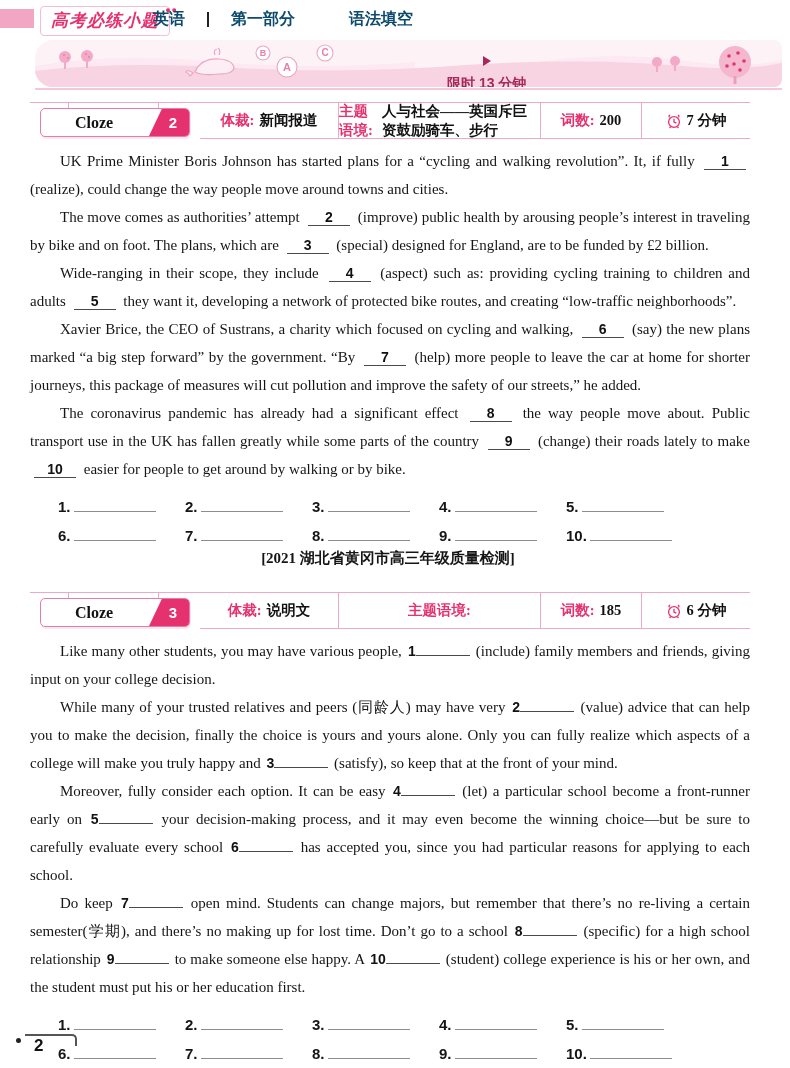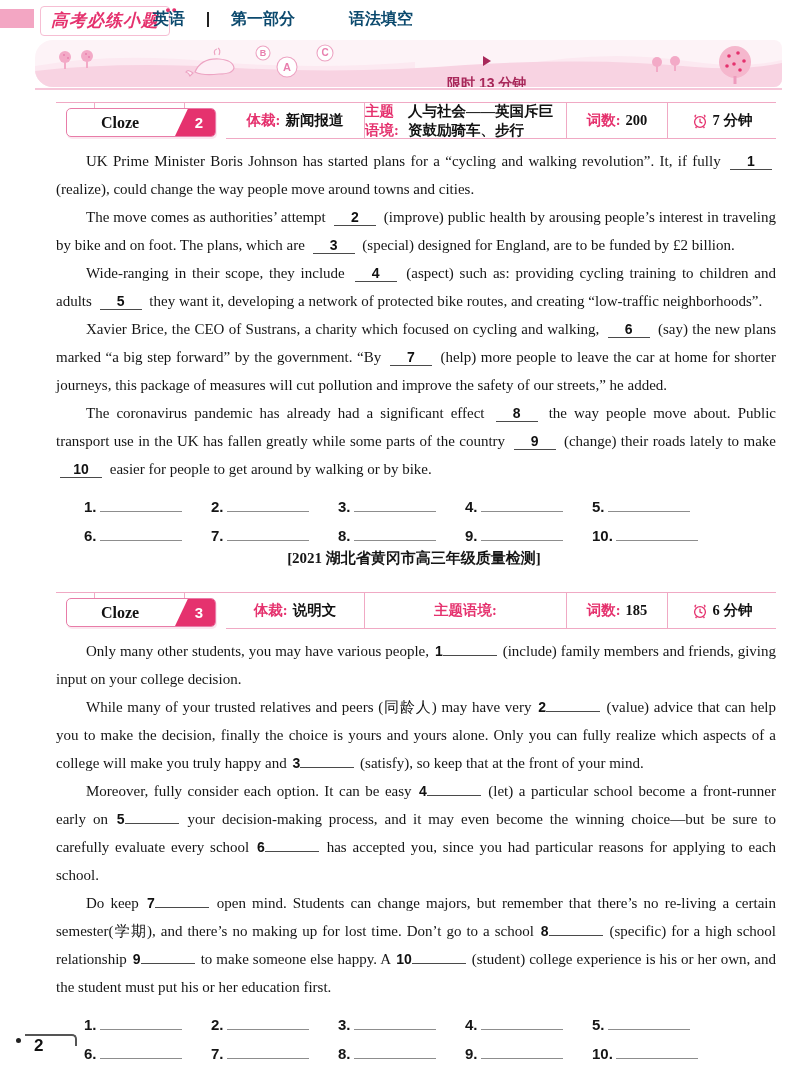--- a/index.html
+++ b/index.html
@@ -24,21 +24,21 @@
   .classic-box { position:absolute; left:303px; top:6px; background:#fff; border-radius:9px;
     padding:2px 11px 3px 11px; }
   .classic-text { color:#e5326e; font-size:21px; font-weight:bold; letter-spacing:6px;
     font-family:"Liberation Sans","DejaVu Sans",sans-serif; }
   .banner-meta { position:absolute; left:412px; top:16px; display:flex; align-items:center; gap:9px;
     color:#a8285a; font-weight:bold; font-size:14px; font-family:"Liberation Sans",sans-serif;flex-direction:column; }
   .play-icon { display:inline-block; width:0; height:0; border-left:8px solid #a8285a;
     border-top:5px solid transparent; border-bottom:5px solid transparent; }
 
   
-  .main { position:absolute; left:56px; top:100px; width:720px; }
+  .main { position:absolute; left:30px; top:100px; width:720px; }
 
   
   .cloze-bar { position:relative; height:37px; border-top:1px solid #f0a9c4; margin-top:2px; }
   .cloze-tab { position:absolute; left:10px; top:5px; width:150px; height:29px; background:#fff;
     border:1px solid #e87ca8; border-radius:5px; display:flex; align-items:center; overflow:hidden;
     box-shadow:1px 2px 0 rgba(232,124,168,.18); }
   .tab-label { flex:1; text-align:center; font-weight:bold; font-size:16px; color:#111; padding-right:2px; }
   .tab-num { width:40px; align-self:stretch; background:#e5326e; color:#fff; font-weight:bold;
     font-size:15px; font-family:"Liberation Sans",sans-serif; display:flex; align-items:center;
     justify-content:center; clip-path:polygon(32% 0,100% 0,100% 100%,0 100%); padding-left:8px; }
@@ -254,21 +254,21 @@
             <path d="M8 5.8 V9 L10.4 10.2"></path>
             <path d="M3.6 4.4 Q2.2 2.6 4.2 2 M12.4 4.4 Q13.8 2.6 11.8 2"></path>
             <path d="M4.6 13.6 L3.6 15 M11.4 13.6 L12.4 15"></path>
           </svg>
           <span class="val">6 分钟</span>
         </div>
       </div>
     </div>
 
     <div class="passage">
-        <p><span>Only many other students, you may have various people, </span><span class="blank-l"><b class="bnum">1</b><span class="bline"></span></span><span> (include) family members and friends, giving input on your college decision.</span></p>
+        <p><span>Like many other students, you may have various people, </span><span class="blank-l"><b class="bnum">1</b><span class="bline"></span></span><span> (include) family members and friends, giving input on your college decision.</span></p>
         <p><span>While many of your trusted relatives and peers (同龄人) may have very </span><span class="blank-l"><b class="bnum">2</b><span class="bline"></span></span><span> (value) advice that can help you to make the decision, finally the choice is yours and yours alone. Only you can fully realize which aspects of a college will make you truly happy and </span><span class="blank-l"><b class="bnum">3</b><span class="bline"></span></span><span> (satisfy), so keep that at the front of your mind.</span></p>
         <p><span>Moreover, fully consider each option. It can be easy </span><span class="blank-l"><b class="bnum">4</b><span class="bline"></span></span><span> (let) a particular school become a front-runner early on </span><span class="blank-l"><b class="bnum">5</b><span class="bline"></span></span><span> your decision-making process, and it may even become the winning choice—but be sure to carefully evaluate every school </span><span class="blank-l"><b class="bnum">6</b><span class="bline"></span></span><span> has accepted you, since you had particular reasons for applying to each school.</span></p>
         <p><span>Do keep </span><span class="blank-l"><b class="bnum">7</b><span class="bline"></span></span><span> open mind. Students can change majors, but remember that there’s no re-living a certain semester(学期), and there’s no making up for lost time. Don’t go to a school </span><span class="blank-l"><b class="bnum">8</b><span class="bline"></span></span><span> (specific) for a high school relationship </span><span class="blank-l"><b class="bnum">9</b><span class="bline"></span></span><span> to make someone else happy. A </span><span class="blank-l"><b class="bnum">10</b><span class="bline"></span></span><span> (student) college experience is his or her own, and the student must put his or her education first.</span></p>
       </div>
     <div class="answers">
         <div class="ans-row">
           <span class="ans-cell"><b class="ans-num">1.</b><span class="ans-line"></span></span>
           <span class="ans-cell"><b class="ans-num">2.</b><span class="ans-line"></span></span>
           <span class="ans-cell"><b class="ans-num">3.</b><span class="ans-line"></span></span>
           <span class="ans-cell"><b class="ans-num">4.</b><span class="ans-line"></span></span>

